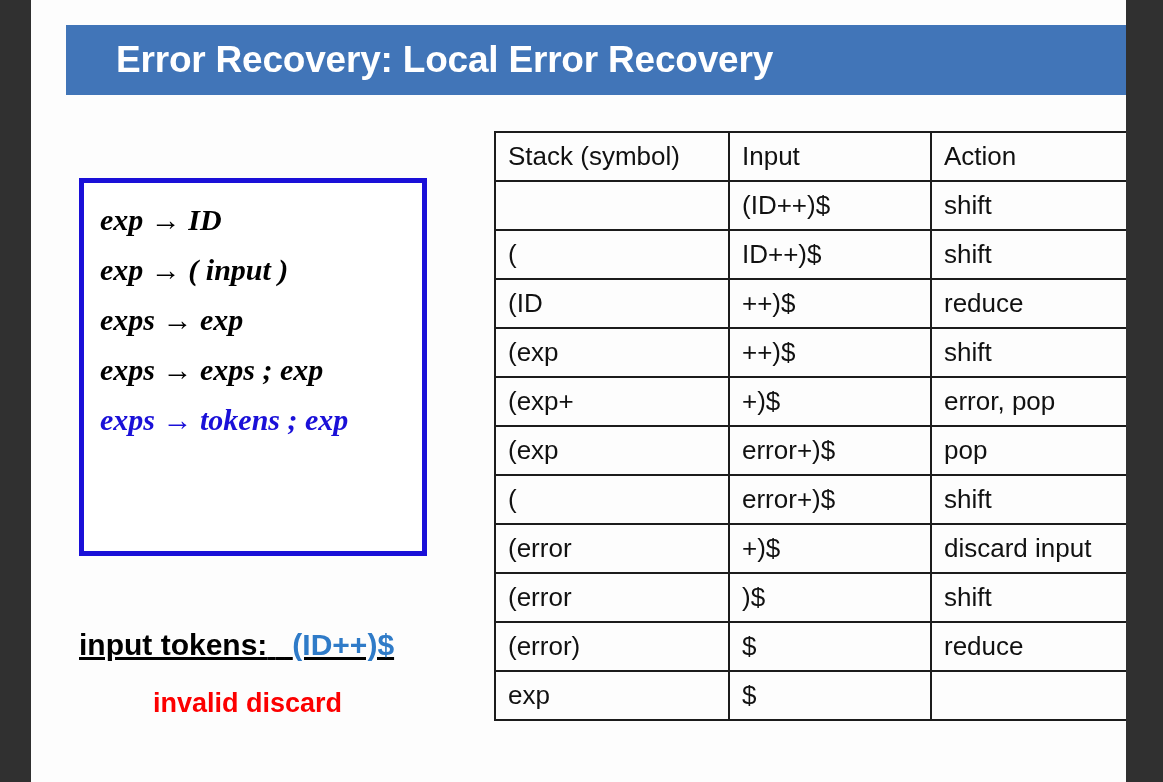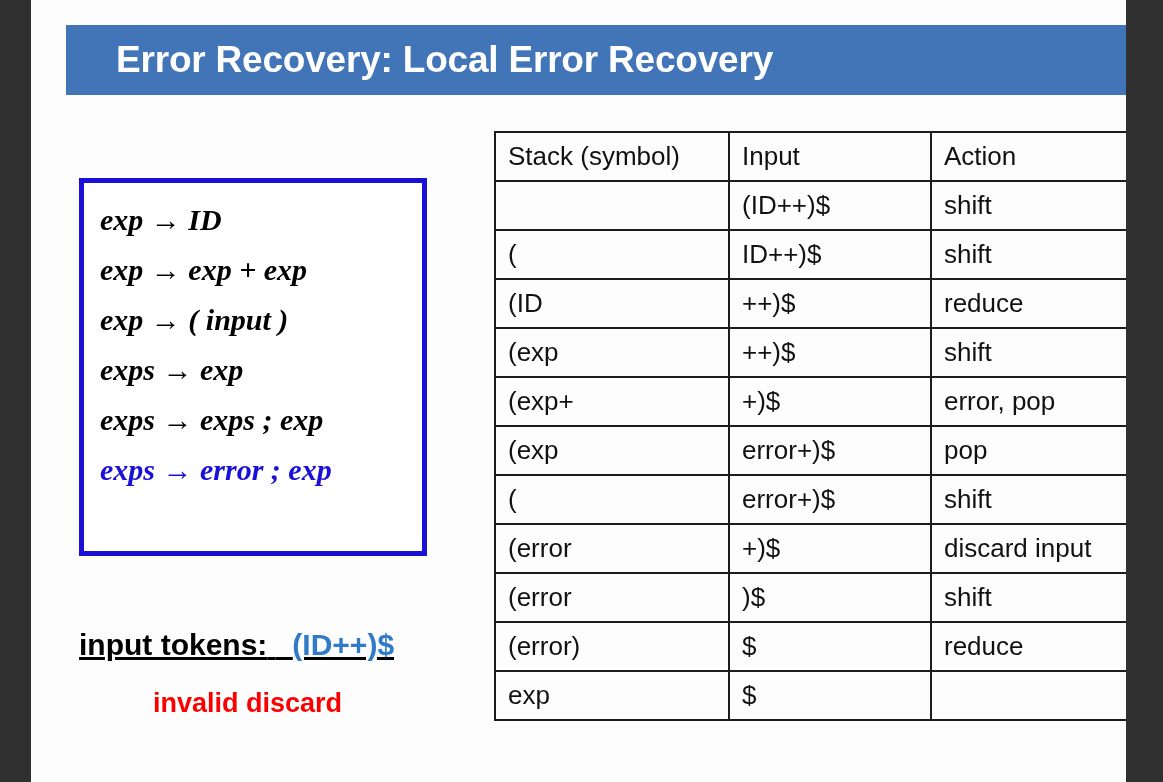--- a/index.html
+++ b/index.html
@@ -143,25 +143,24 @@
   <div class="side-bar left"></div>
 
   <div id="slide-canvas">
 
     <div id="title-banner">
       <div id="title-text">Error Recovery: Local Error Recovery</div>
     </div>
 
     <div id="grammar-box">
         <div class="rule">exp → ID</div>
-        <div class="rule">exp → exp + exp</div>
         <div class="rule">exp → ( input )</div>
         <div class="rule">exps → exp</div>
         <div class="rule">exps → exps ; exp</div>
-        <div class="rule blue">exps → error ; exp</div>
+        <div class="rule blue">exps → tokens ; exp</div>
       </div>
 
     <div id="input-tokens-line">
       <span id="input-tokens-label">input tokens:</span>
       <span>&nbsp;</span>
       <span id="input-tokens-value">(ID++)$</span>
     </div>
 
     <div id="invalid-string">invalid discard</div>
 

